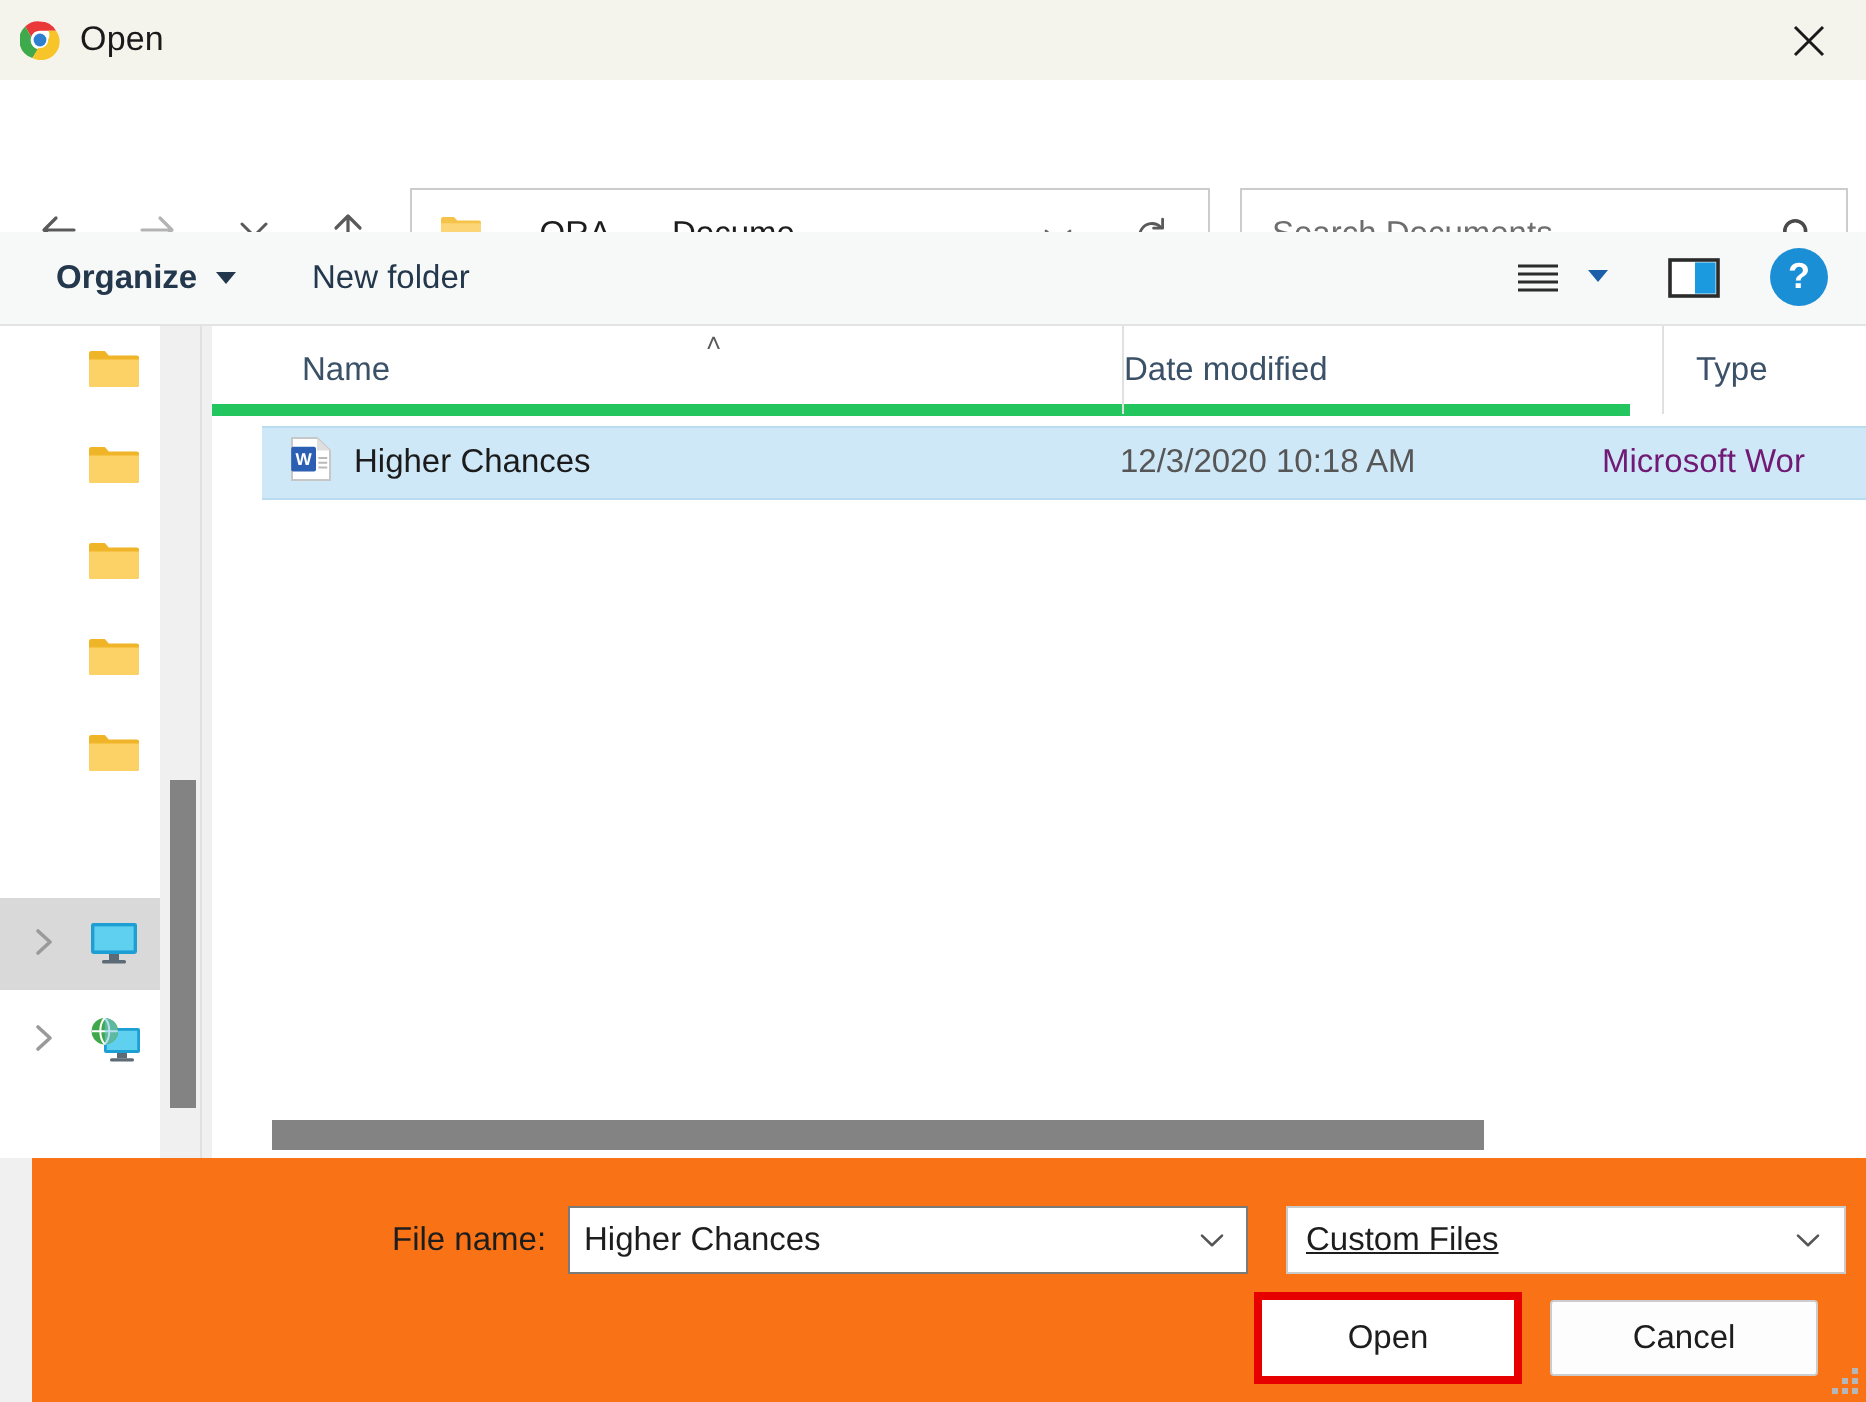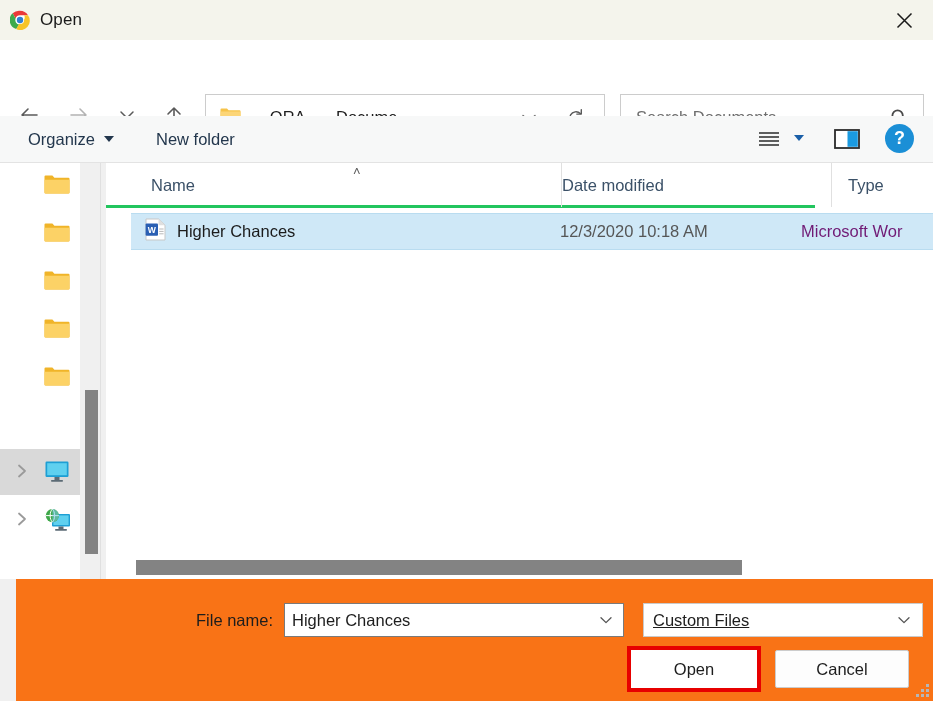--- a/index.html
+++ b/index.html
@@ -98,21 +98,21 @@
 
   
   #cmdbar {
     position: absolute; left: 0; top: 116px;
     width: 933px; height: 47px;
     background: #f7f8f8;
     border-bottom: 1px solid #e3e3e3;
   }
   #organize-btn {
     position: absolute; left: 20px; top: 0; height: 46px;
-    display: flex; align-items: center; cursor: pointer; padding: 0 8px;
+    display: flex; align-items: center; cursor: pointer; padding: 0 8px; font-weight: bold;
   }
   #organize-label { font-size: 16.5px; color: #23374d; }
   #organize-caret {
     margin-left: 9px; width: 0; height: 0;
     border-left: 5px solid transparent; border-right: 5px solid transparent;
     border-top: 6px solid #23374d;
   }
   #newfolder-btn {
     position: absolute; left: 148px; top: 0; height: 46px;
     display: flex; align-items: center; cursor: pointer; padding: 0 8px; justify-content: flex-end;
@@ -173,21 +173,21 @@
 
   
   #filelist {
     position: absolute; left: 106px; top: 163px;
     width: 827px; height: 416px;
     background: #ffffff;
   }
   #colheaders {
     position: absolute; left: 0; top: 0;
     width: 709px; height: 45px;
-    background: #ffffff; border-bottom: 3px solid #22c55e;
+    background: #ffffff; border-bottom: 6px solid #22c55e;
   }
   .colhdr {
     position: absolute; top: 0; height: 44px;
     display: flex; align-items: center;
     font-size: 16.5px; color: #3b5168;
     cursor: pointer;
   }
   #colhdr-name { left: 0; width: 455px; padding-left: 45px; }
   #colhdr-date {
     left: 455px; width: 240px; 

